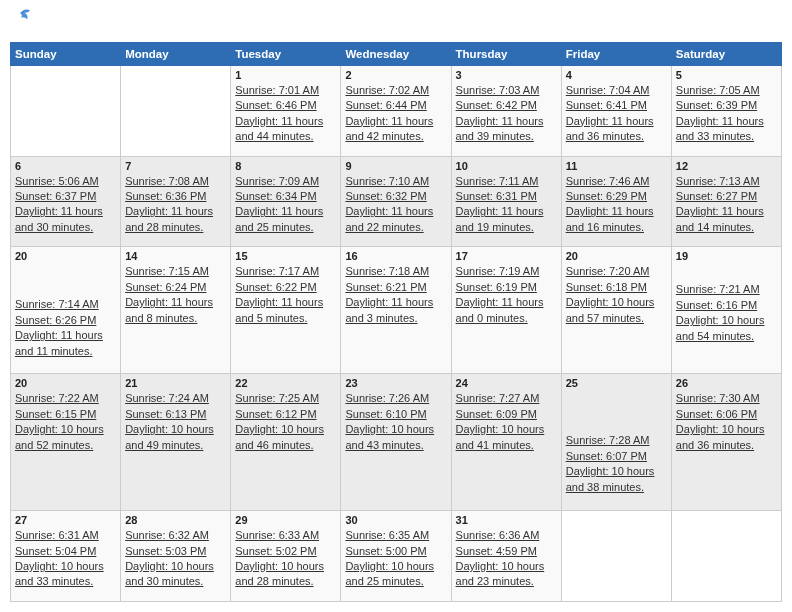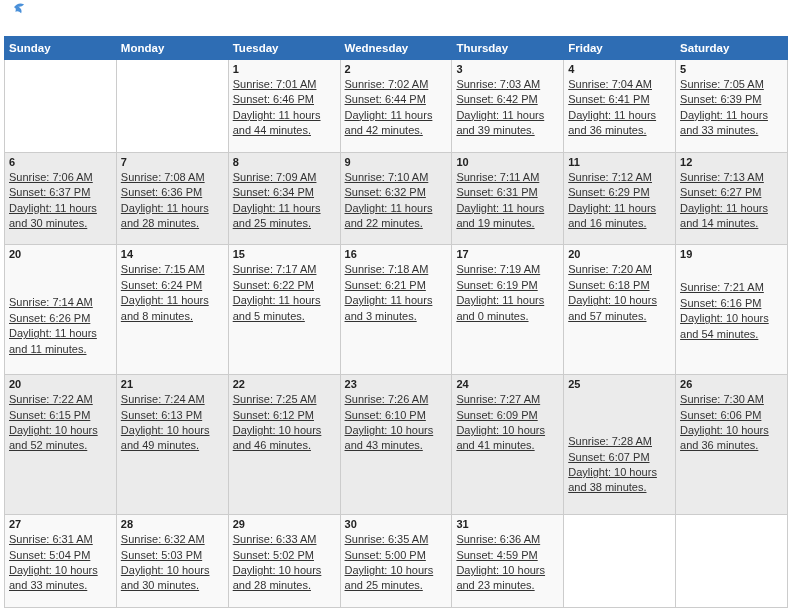--- a/index.html
+++ b/index.html
@@ -6,21 +6,21 @@
     body {
       font-family: Arial, sans-serif;
       background: #fff;
       width: 792px;
       height: 612px;
       overflow: hidden;
     }
     .page {
       width: 792px;
       height: 612px;
-      padding: 4px;
+      padding: 10px;
       display: flex;
       flex-direction: column;
     }
     .header {
       display: flex;
       justify-content: space-between;
       align-items: flex-start;
       margin-bottom: 10px;
     }
     .logo {
@@ -153,21 +153,21 @@
           <td>
             <span class="day-num">5</span>
             <div class="day-info" style="white-space: pre-line;">Sunrise: 7:05 AM
 Sunset: 6:39 PM
 Daylight: 11 hours and 33 minutes.</div>
           </td>
         </tr>
         <tr>
           <td>
             <span class="day-num">6</span>
-            <div class="day-info" style="white-space: pre-line;">Sunrise: 7:06 AM
+            <div class="day-info" style="white-space: pre-line;">Sunrise: 5:06 AM
 Sunset: 6:37 PM
 Daylight: 11 hours and 30 minutes.</div>
           </td>
           <td>
             <span class="day-num">7</span>
             <div class="day-info" style="white-space: pre-line;">Sunrise: 7:08 AM
 Sunset: 6:36 PM
 Daylight: 11 hours and 28 minutes.</div>
           </td>
           <td>
@@ -183,21 +183,21 @@
 Daylight: 11 hours and 22 minutes.</div>
           </td>
           <td>
             <span class="day-num">10</span>
             <div class="day-info" style="white-space: pre-line;">Sunrise: 7:11 AM
 Sunset: 6:31 PM
 Daylight: 11 hours and 19 minutes.</div>
           </td>
           <td>
             <span class="day-num">11</span>
-            <div class="day-info" style="white-space: pre-line;">Sunrise: 7:12 AM
+            <div class="day-info" style="white-space: pre-line;">Sunrise: 7:46 AM
 Sunset: 6:29 PM
 Daylight: 11 hours and 16 minutes.</div>
           </td>
           <td>
             <span class="day-num">12</span>
             <div class="day-info" style="white-space: pre-line;">Sunrise: 7:13 AM
 Sunset: 6:27 PM
 Daylight: 11 hours and 14 minutes.</div>
           </td>
         </tr>

